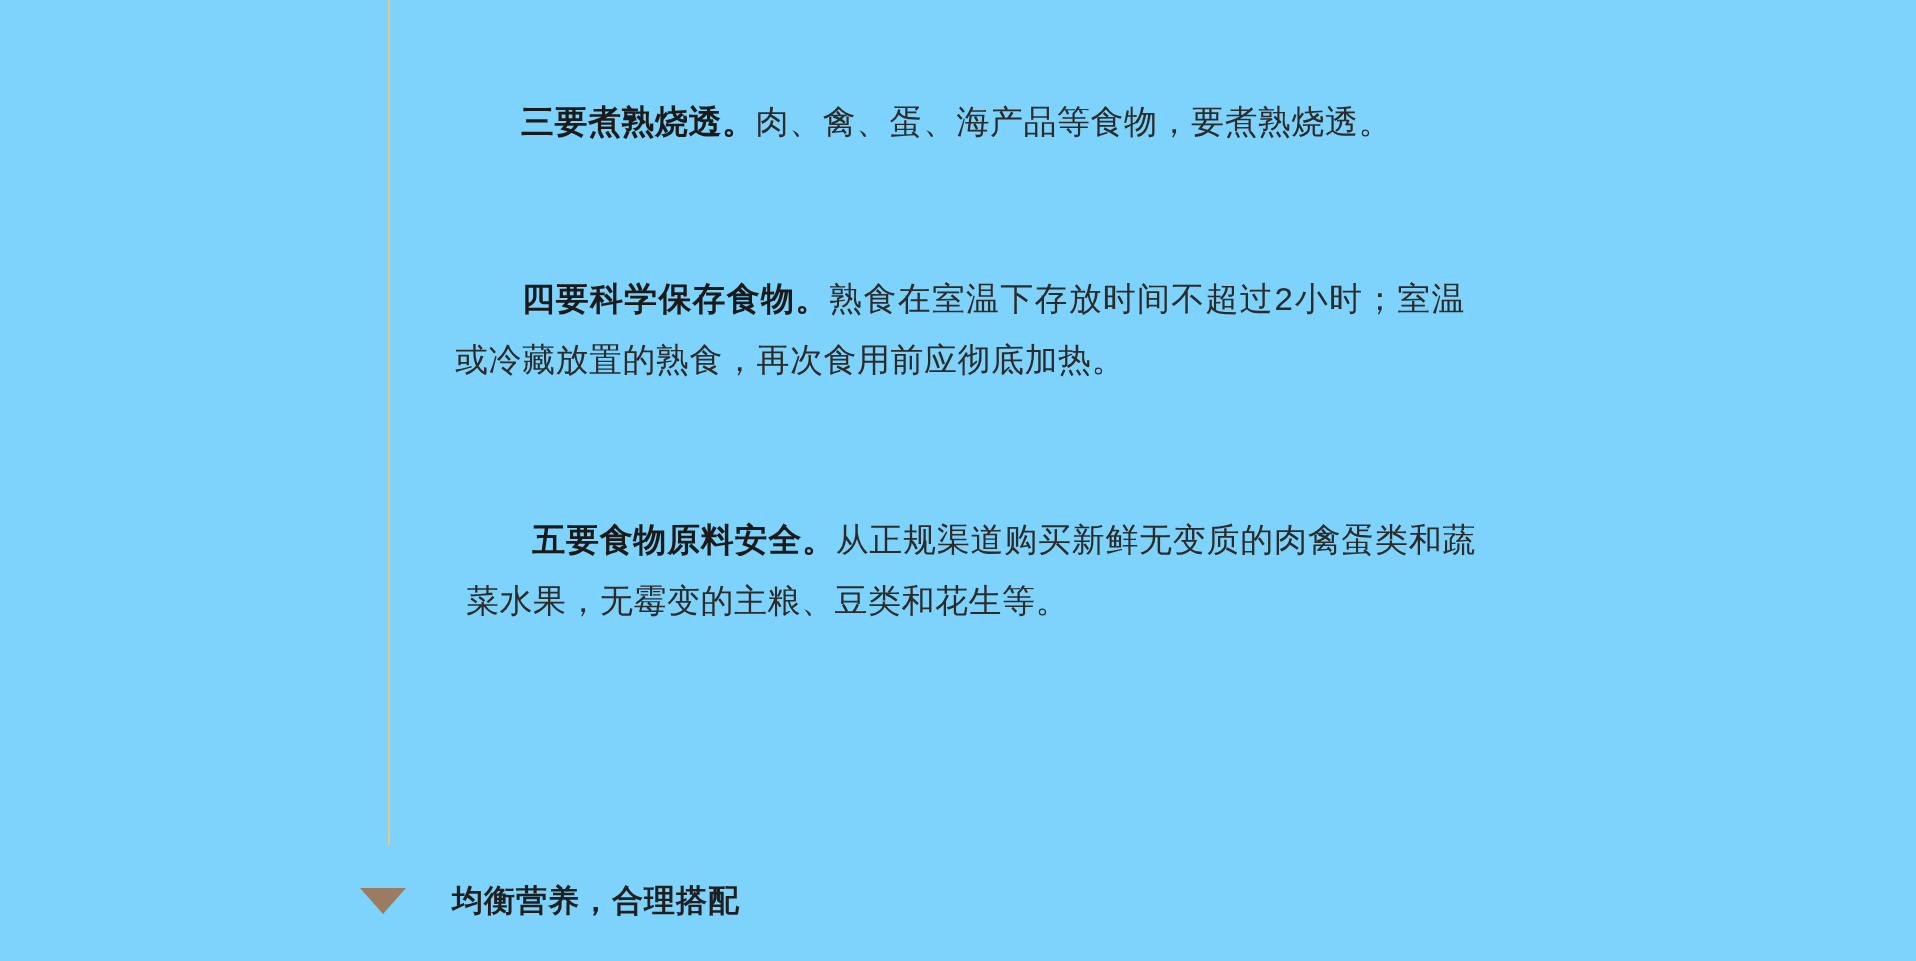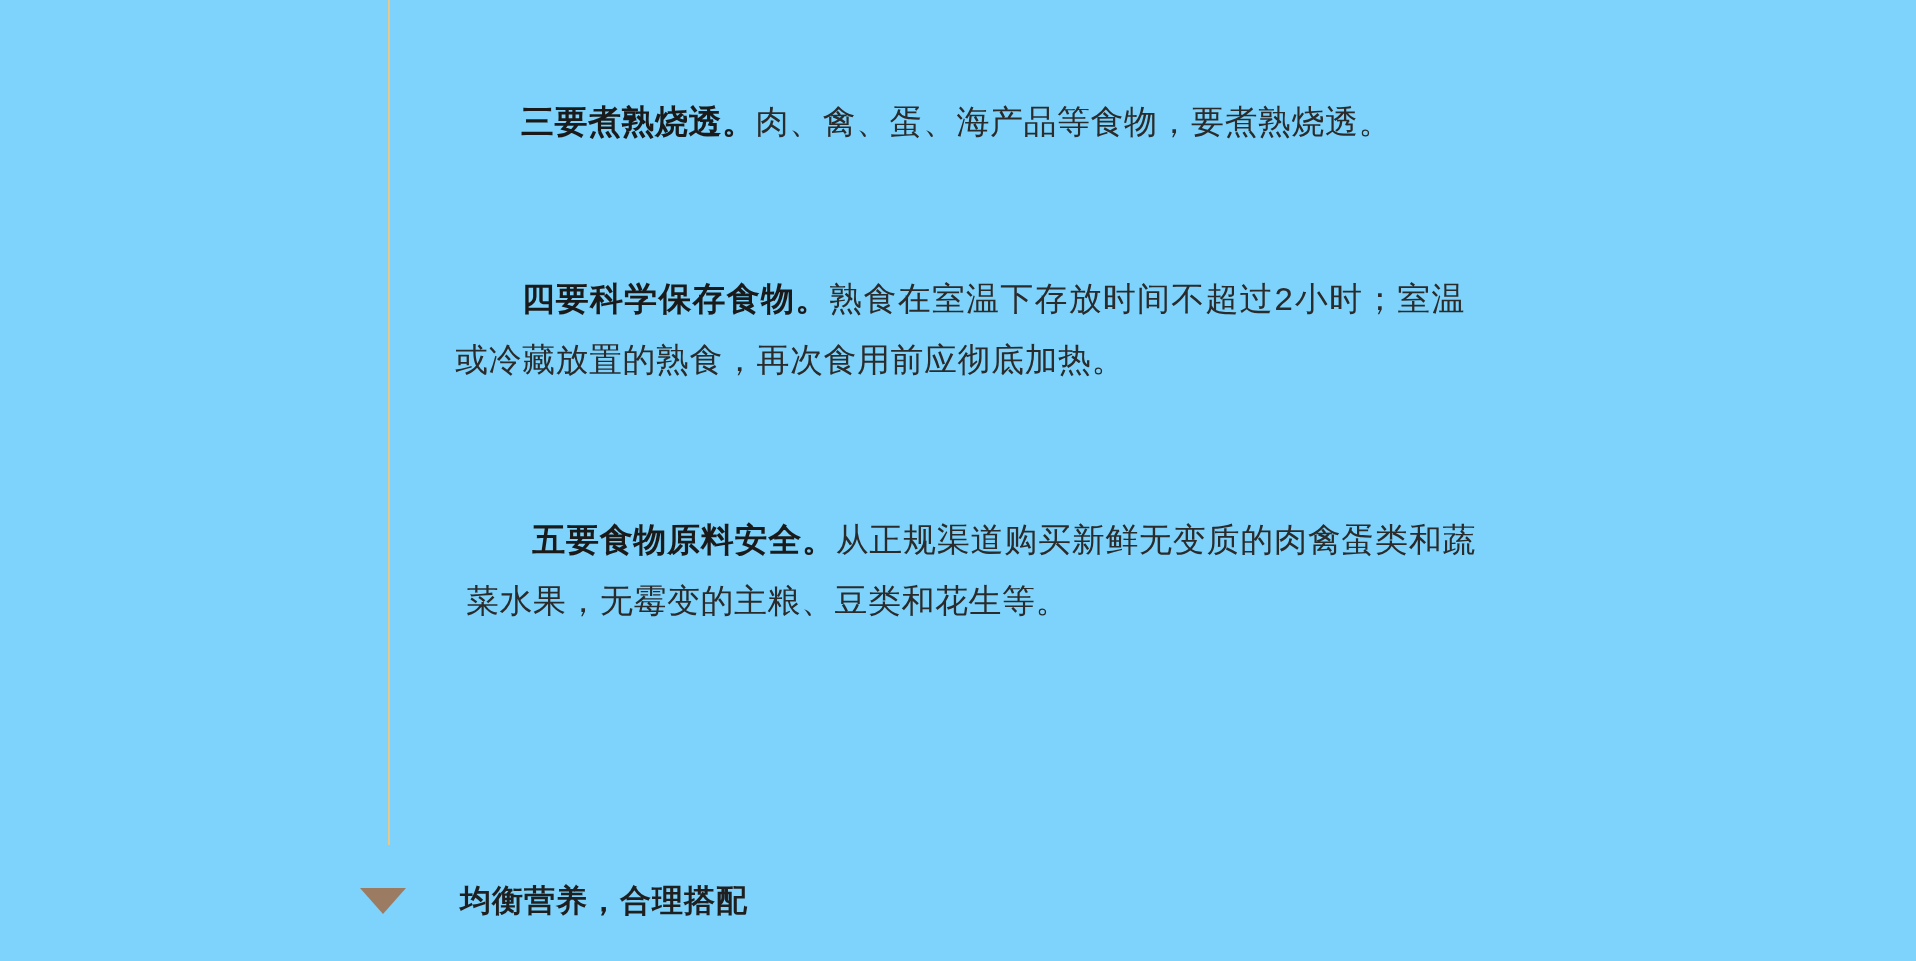--- a/index.html
+++ b/index.html
@@ -61,21 +61,21 @@
   .p2 { position: absolute; top: 271px; left: 0; width: 1010px; }
   .p3 { position: absolute; top: 512px; left: 0; width: 1010px; margin-left: 11px; }
 
   
   .section-heading {
     position: absolute;
     left: 360px;
     top: 880px;
     display: flex;
     align-items: center;
-    gap: 16px;
+    gap: 8px;
   }
   .tri {
     width: 0;
     height: 0;
     border-left: 23px solid transparent;
     border-right: 23px solid transparent;
     border-top: 26px solid #9c7b63;
     margin-right: 38px;
   }
   .section-title {

